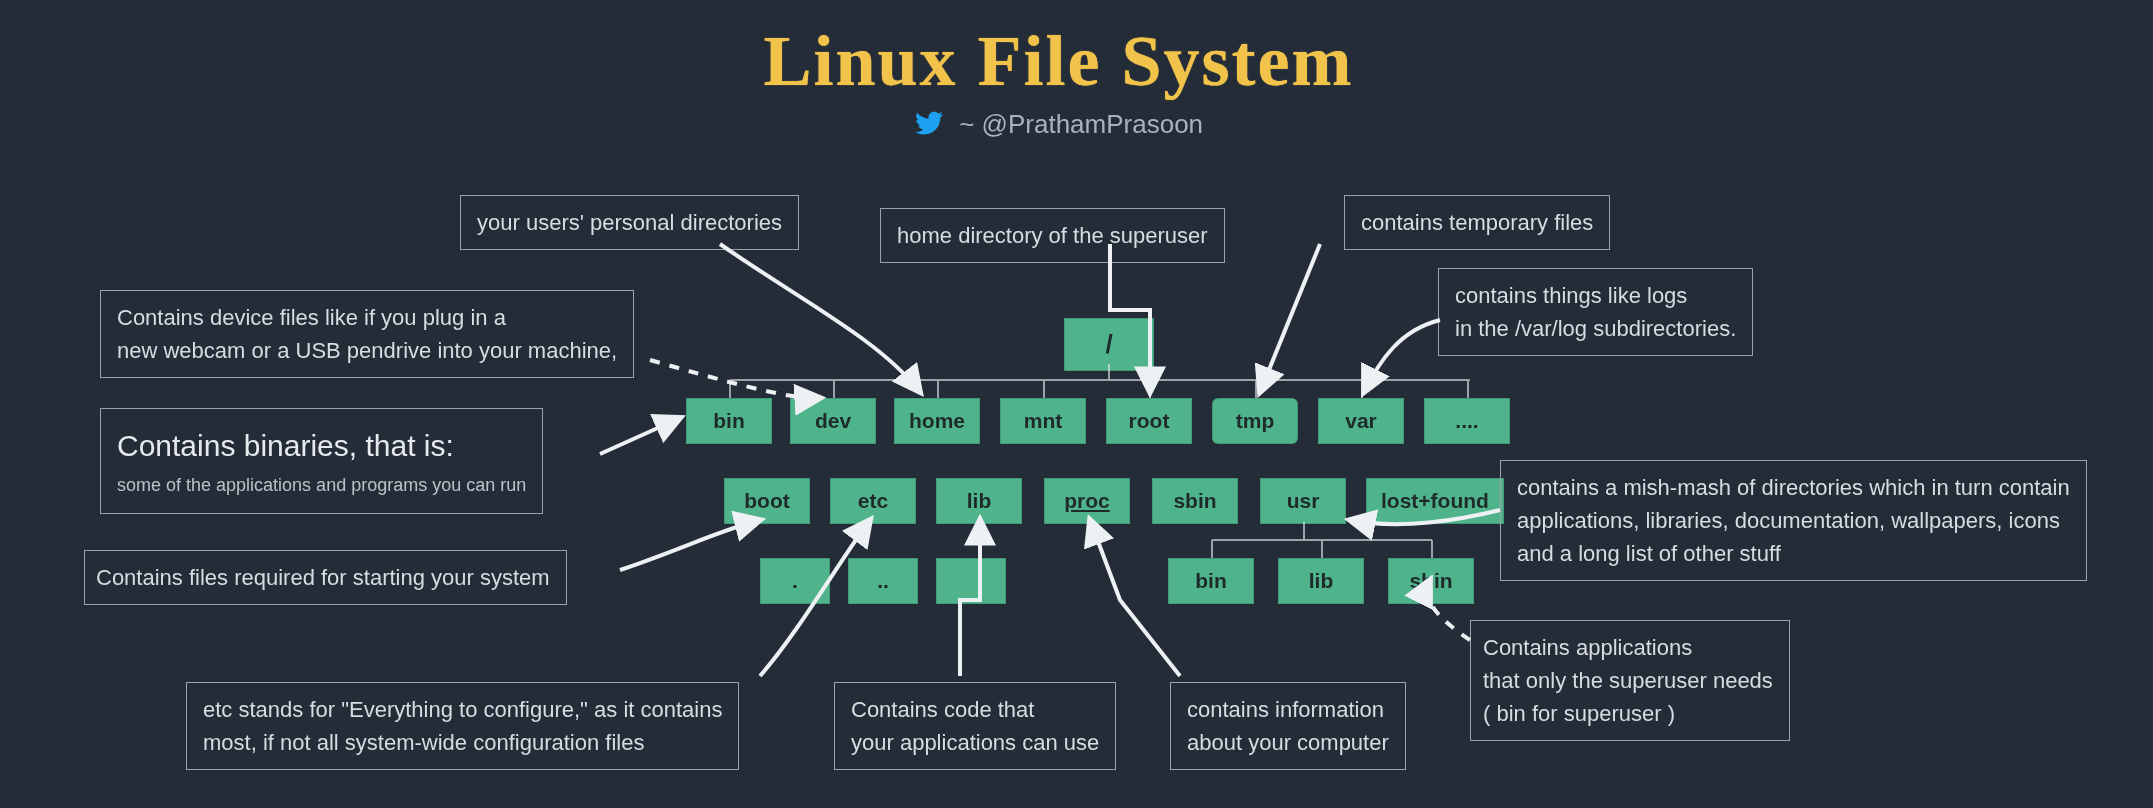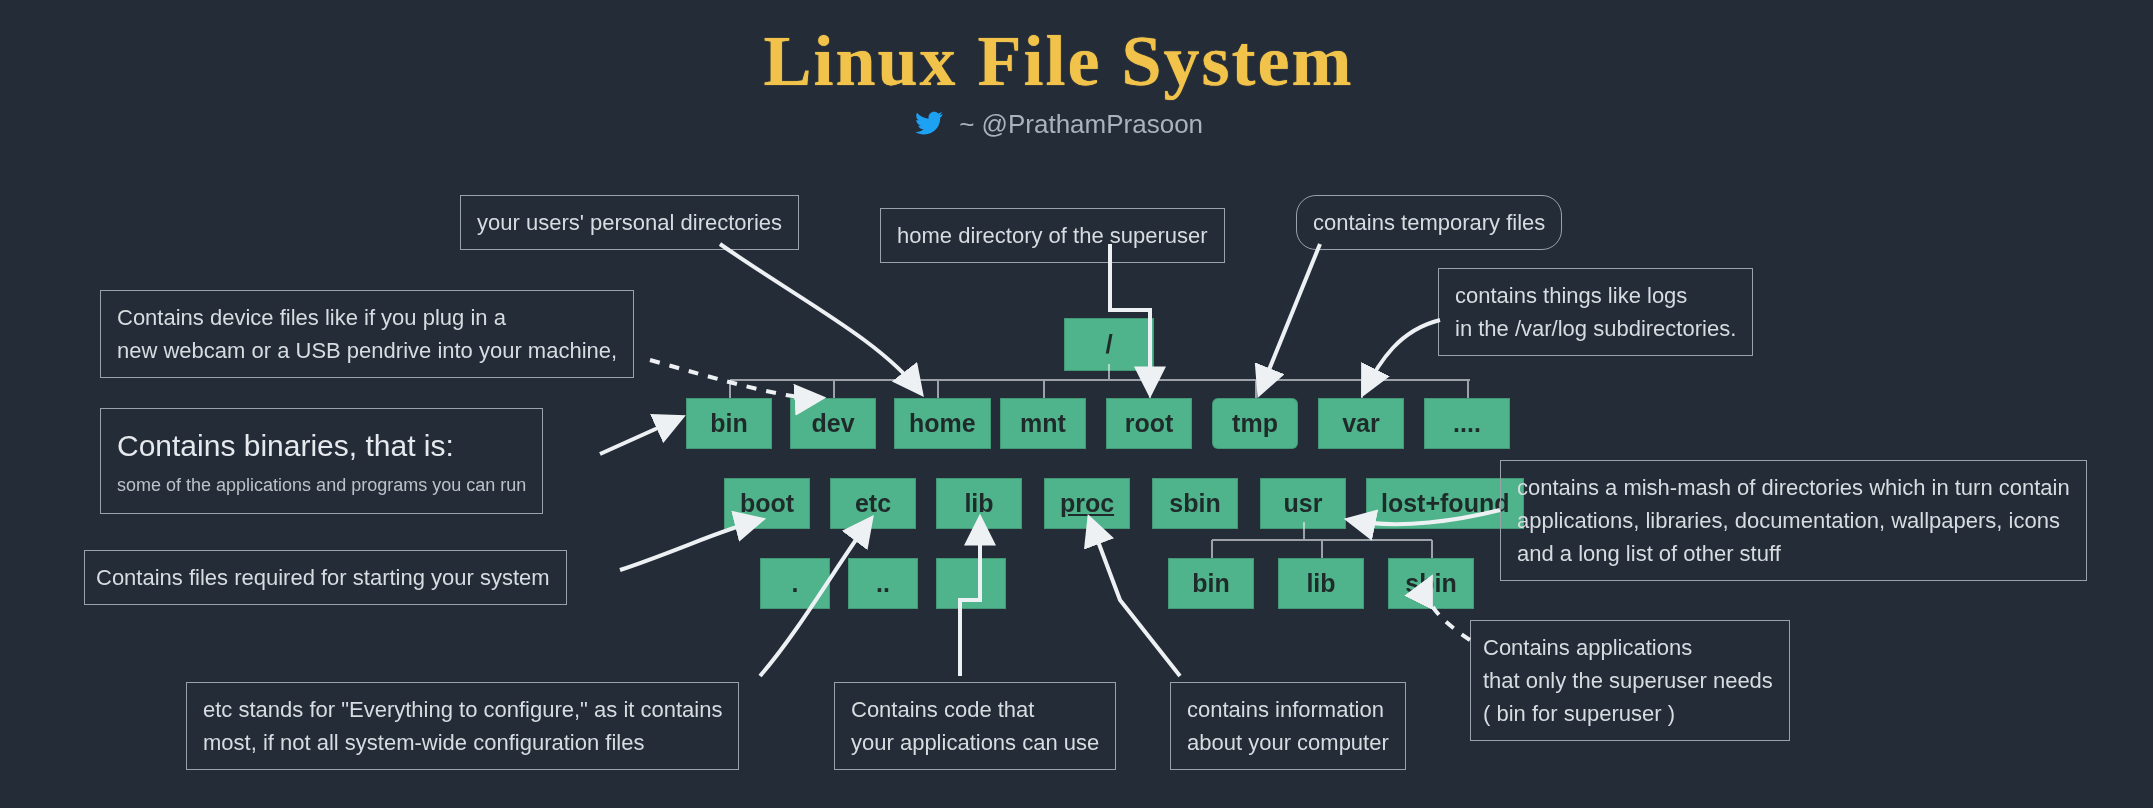--- a/index.html
+++ b/index.html
@@ -41,21 +41,21 @@
   .byline .bird {
     display: inline-block;
     vertical-align: middle;
     margin-right: 8px;
   }
   .dir {
     position: absolute;
     background: #4fb48b;
     color: #1f2a2a;
     font-weight: 700;
-    font-size: 25px;
+    font-size: 21px;
     padding: 10px 14px;
     text-align: center;
     border: 1px solid rgba(0,0,0,0.15);
     box-sizing: border-box;
     min-width: 86px;
   }
   .dir.wide { min-width: 120px; }
   .dir.root { min-width: 90px; font-size: 26px; }
   .note {
     position: absolute;
@@ -126,21 +126,21 @@
   <div class="dir" style="left:1168px; top:558px;">bin</div>
   <div class="dir" style="left:1278px; top:558px;">lib</div>
   <div class="dir" style="left:1388px; top:558px;">sbin</div>
 
   <div class="note" style="left:460px; top:195px;">
     <span>your users' personal directories</span>
   </div>
   <div class="note" style="left:880px; top:208px;">
     <span>home directory of the superuser</span>
   </div>
-  <div class="note" style="left:1296px; top:195px;border-radius:20px;">
+  <div class="note" style="left:1344px; top:195px;">
     <span>contains temporary files</span>
   </div>
   <div class="note" style="left:1438px; top:268px;">
     <span>contains things like logs</span><br>
     <span>in the /var/log subdirectories.</span>
   </div>
   <div class="note" style="left:100px; top:290px;">
     <span>Contains device files like if you plug in a</span><br>
     <span>new webcam or a USB pendrive into your machine,</span>
   </div>

